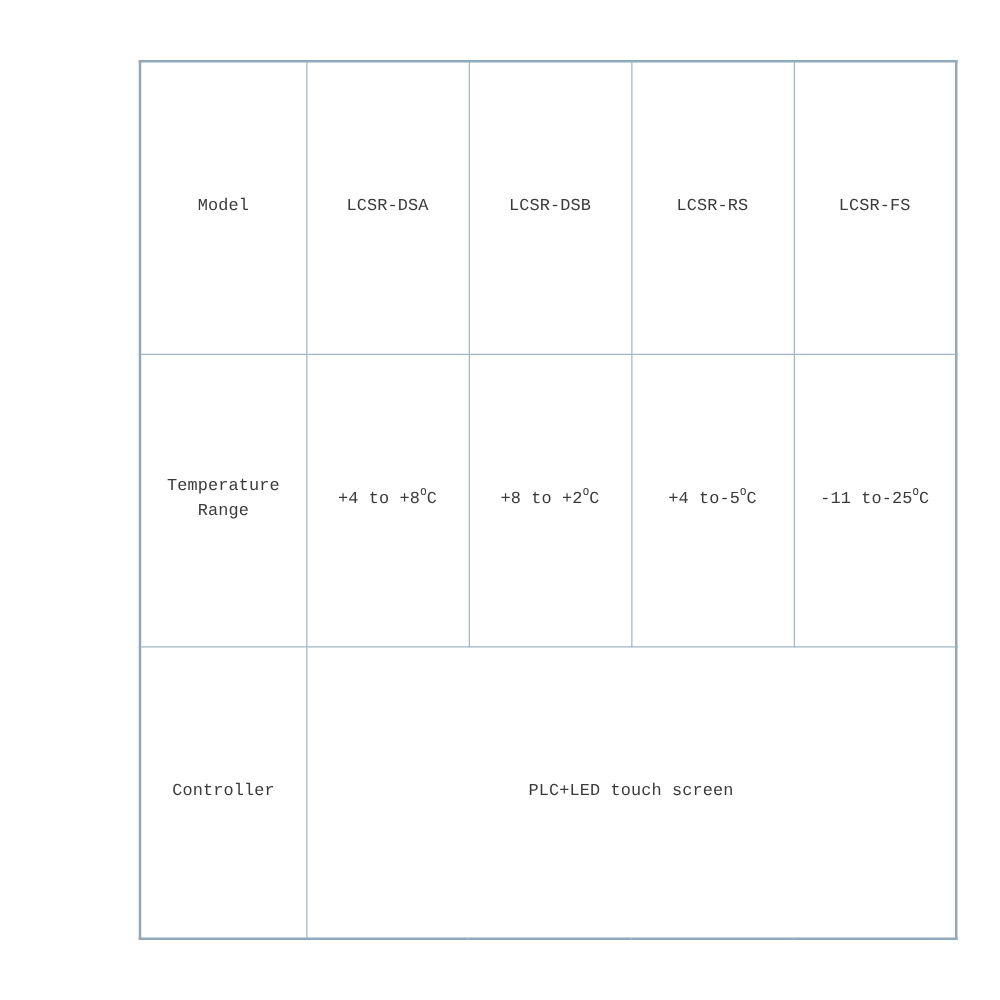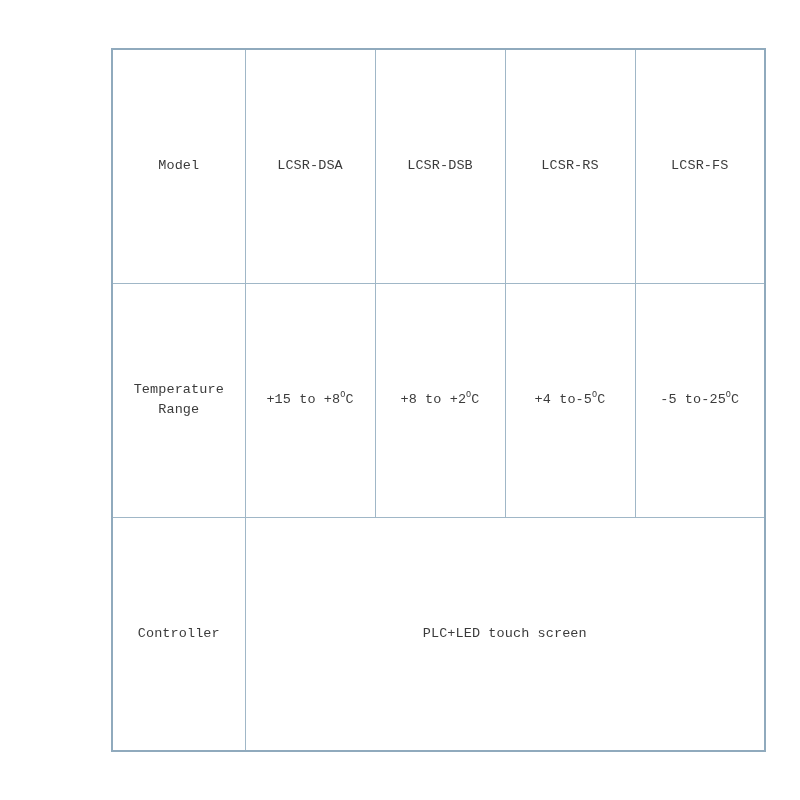--- a/index.html
+++ b/index.html
@@ -60,24 +60,24 @@
       <tr>
         <td>Model</td>
         <td>LCSR-DSA</td>
         <td>LCSR-DSB</td>
         <td>LCSR-RS</td>
         <td>LCSR-FS</td>
       </tr>
       <tr>
         <td>Temperature
 Range</td>
-        <td><span>+15 to +8</span><sup class="deg">O</sup><span>C</span></td>
+        <td><span>+4 to +8</span><sup class="deg">O</sup><span>C</span></td>
         <td><span>+8 to +2</span><sup class="deg">O</sup><span>C</span></td>
         <td><span>+4 to-5</span><sup class="deg">O</sup><span>C</span></td>
-        <td><span>-5 to-25</span><sup class="deg">O</sup><span>C</span></td>
+        <td><span>-11 to-25</span><sup class="deg">O</sup><span>C</span></td>
       </tr>
       <tr>
         <td>Controller</td>
         <td colspan="4">PLC+LED touch screen</td>
       </tr>
     </tbody>
   </table>
 </div>
 
 </body></html>

